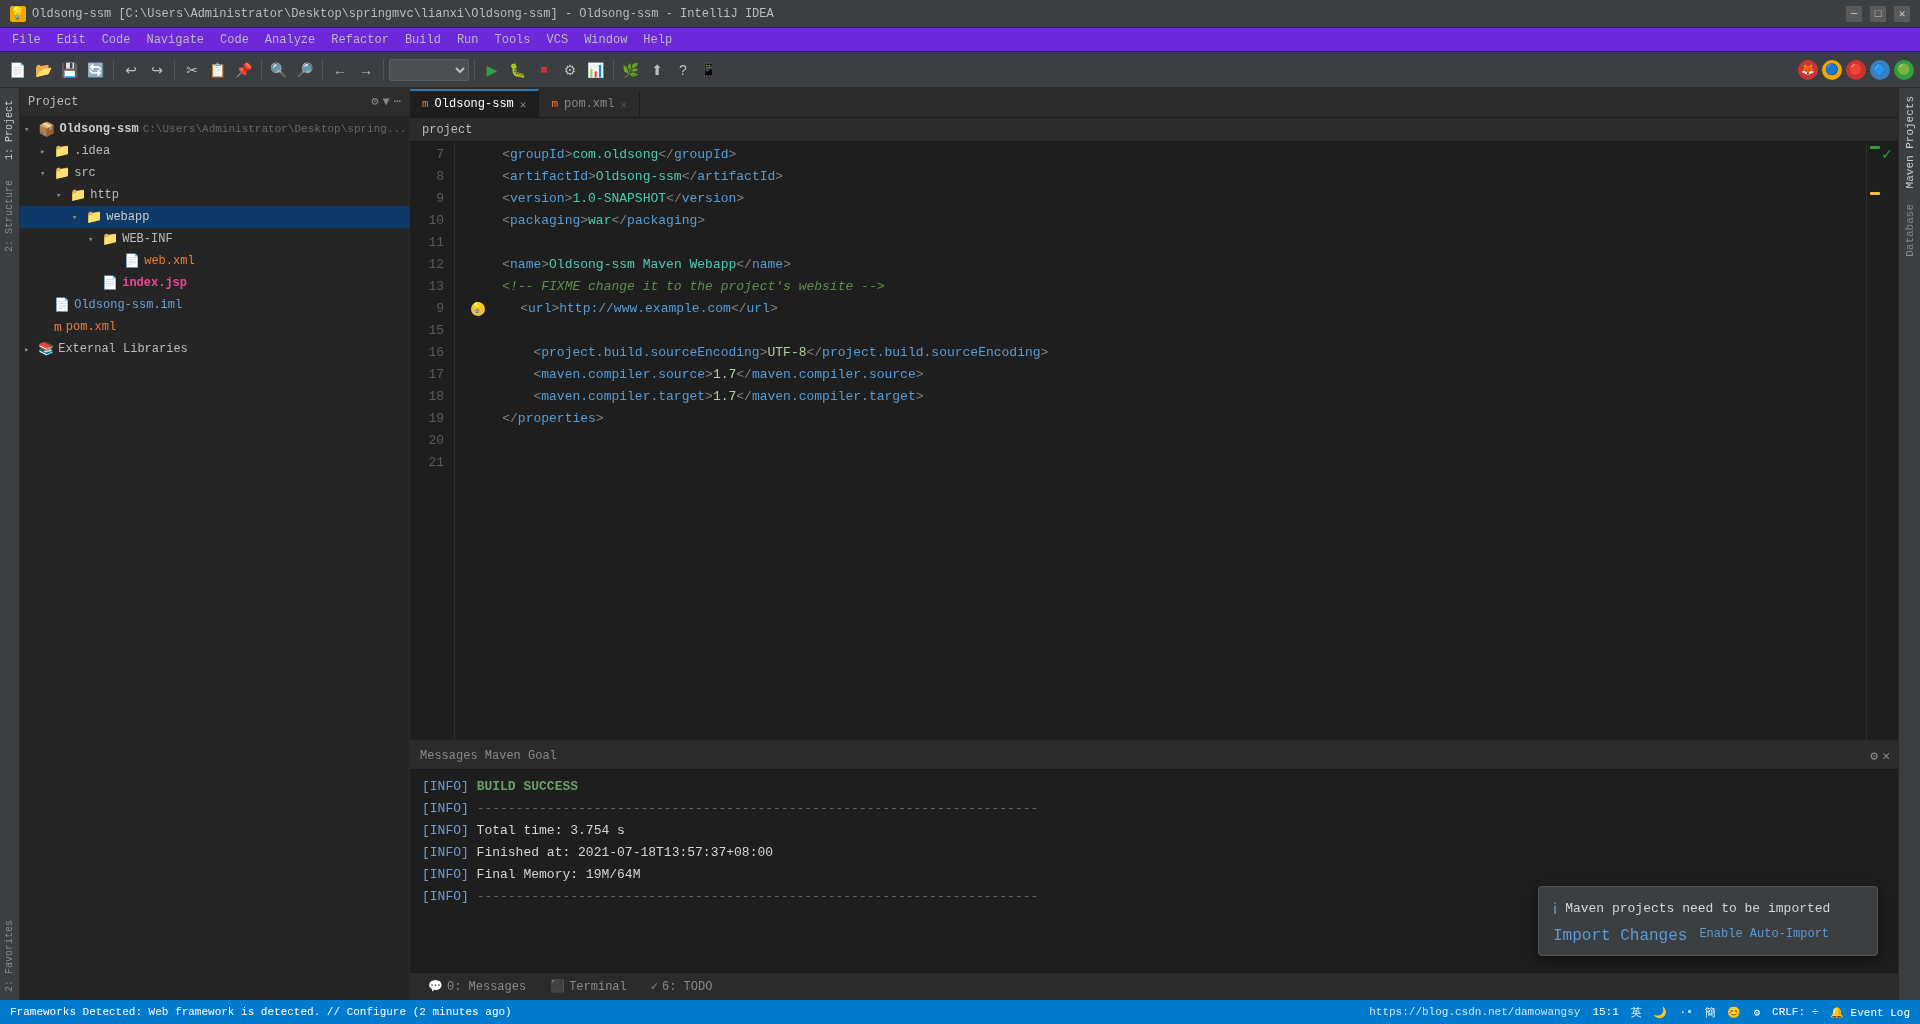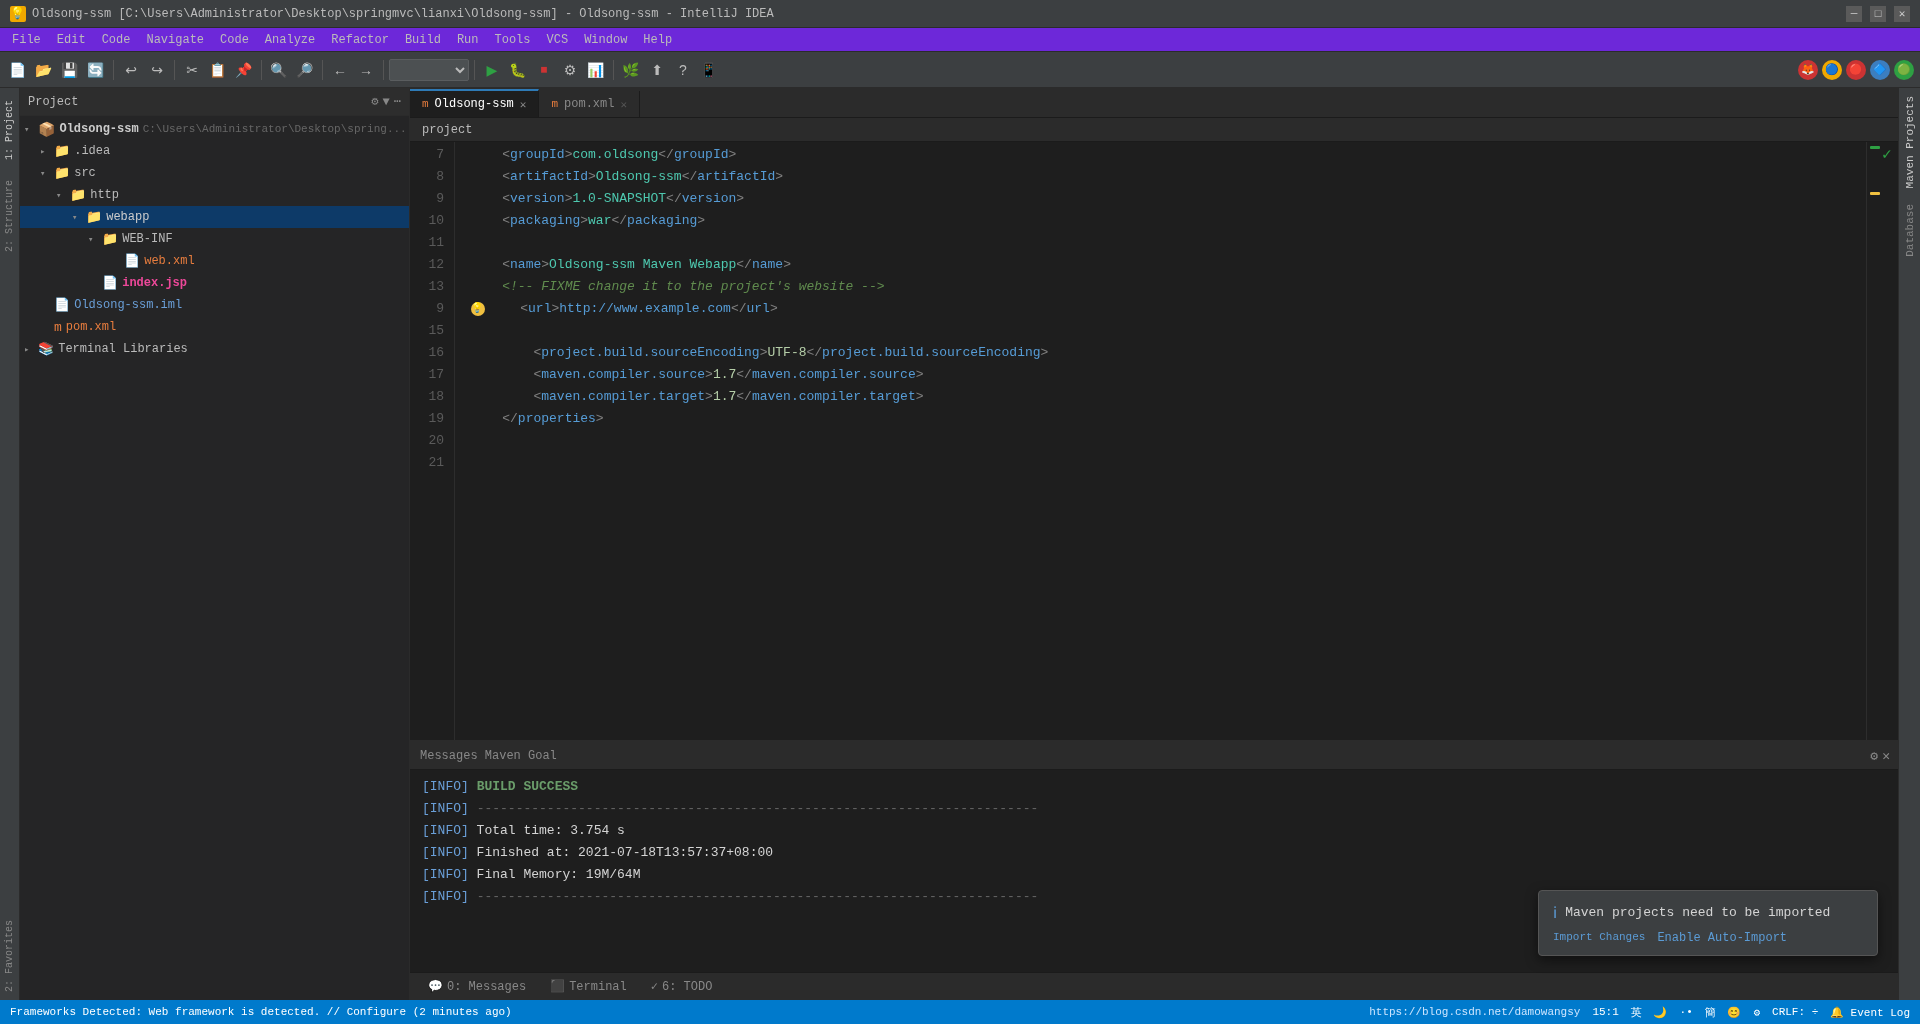--- a/index.html
+++ b/index.html
@@ -489,21 +489,21 @@
 
       <div class="tree-item" style="padding-left:20px; height:22px; display:flex; align-items:center; color:#bbb;">
         <span style="width:14px;"></span>
         <span style="margin-right:4px; font-size:13px; color:#e87d3e;">m</span>
         <span style="color:#e87d3e;">pom.xml</span>
       </div>
 
       <div class="tree-item" style="padding-left:4px; height:22px; display:flex; align-items:center; color:#bbb;">
         <span style="width:14px; color:#888; font-size:9px;">▸</span>
         <span style="margin-right:4px; font-size:13px;">📚</span>
-        <span>Terminal Libraries</span>
+        <span>External Libraries</span>
       </div>
 
     </div>
   </div>
 
   <div style="flex:1; display:flex; flex-direction:column; overflow:hidden; position:relative;">
 
     <div id="editor-with-tabs" style="flex:1; display:flex; flex-direction:column; overflow:hidden;">
 
       <div id="tabs-bar" style="background:#2b2b2b; height:30px; display:flex; align-items:flex-end; border-bottom:1px solid #1b1b1b;">
@@ -621,21 +621,21 @@
         </div>
       </div>
     </div>
 
     <div id="maven-notification" style="position:absolute; bottom:44px; right:20px; background:#3c3f41; border:1px solid #555; border-radius:4px; padding:10px 14px; width:340px; box-shadow:0 4px 12px rgba(0,0,0,0.5); z-index:100;">
       <div style="display:flex; align-items:center; gap:8px; margin-bottom:8px; font-size:13px; color:#d4d4d4;">
         <span style="color:#5b9bd5; font-size:16px;">ℹ</span>
         <span>Maven projects need to be imported</span>
       </div>
       <div style="display:flex; gap:12px;">
-        <a style="color:#5b9bd5; font-size:11px; cursor:pointer; text-decoration:none;">Import Changes</a>
+        <a style="color:#5b9bd5; font-size:16px; cursor:pointer; text-decoration:none;">Import Changes</a>
         <a style="color:#5b9bd5; font-size:12px; cursor:pointer; text-decoration:none;">Enable Auto-Import</a>
       </div>
     </div>
 
   </div>
 
   <div id="right-sidebar" style="width:22px; background:#3c3f41; border-left:1px solid #2b2b2b; display:flex; flex-direction:column; align-items:center;">
     <div class="vsidebar-tab" style="writing-mode:vertical-rl; transform:rotate(180deg); padding:8px 3px; font-size:11px; color:#ccc; cursor:pointer; white-space:nowrap;">Maven Projects</div>
     <div class="vsidebar-tab" style="writing-mode:vertical-rl; transform:rotate(180deg); padding:8px 3px; font-size:11px; color:#888; cursor:pointer; white-space:nowrap;">Database</div>
   </div>

